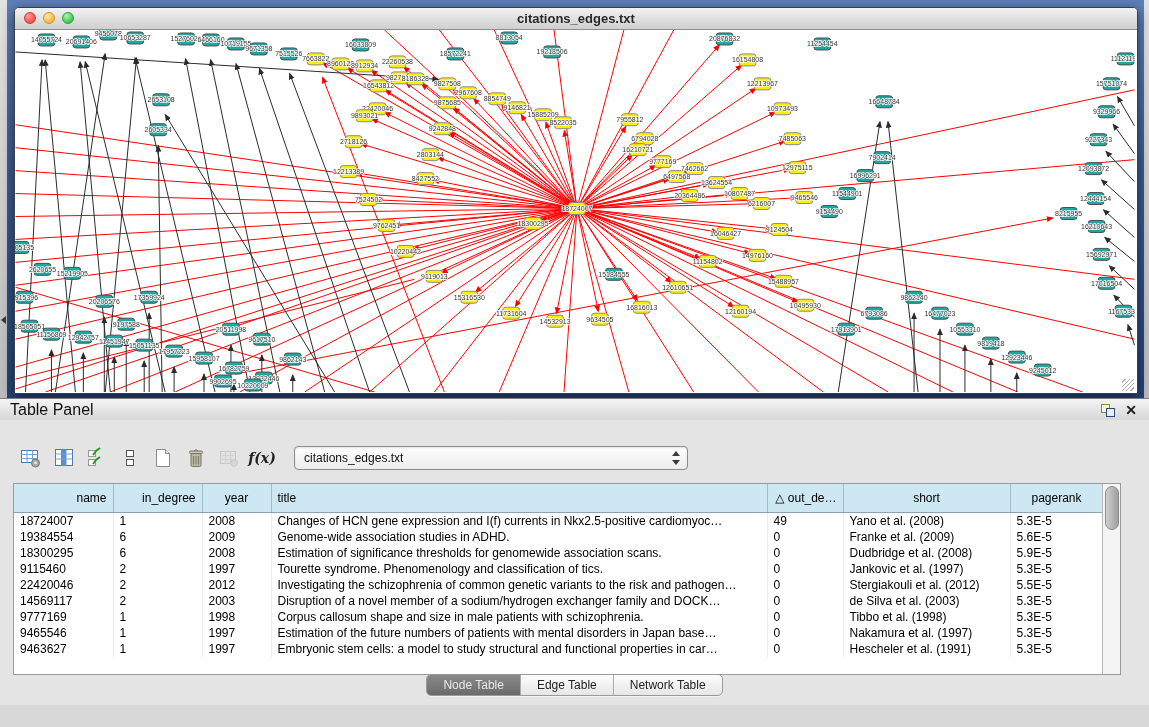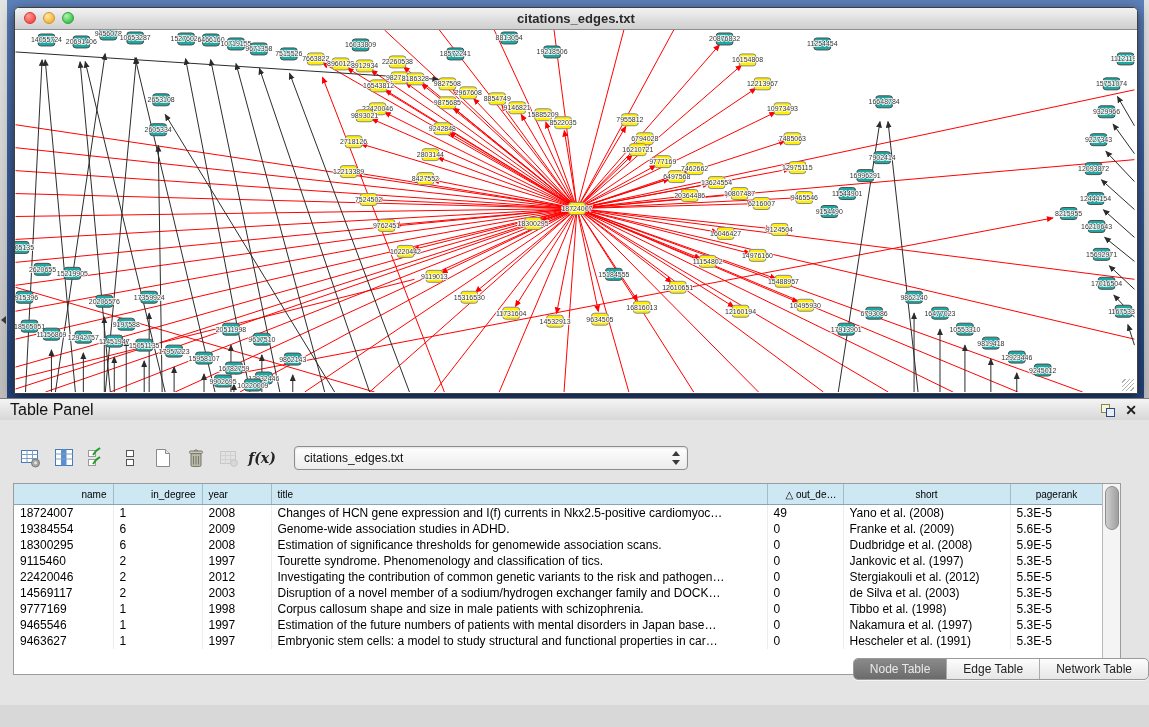--- a/index.html
+++ b/index.html
@@ -55,29 +55,29 @@
   .combo .arrows{position:absolute;right:7px;top:4px;width:9px;height:14px;}
   .combo .arrows .up{position:absolute;top:0;left:1px;width:0;height:0;
       border-left:4px solid transparent;border-right:4px solid transparent;border-bottom:5px solid #3a3a3a;}
   .combo .arrows .dn{position:absolute;bottom:0;left:1px;width:0;height:0;
       border-left:4px solid transparent;border-right:4px solid transparent;border-top:5px solid #3a3a3a;}
 
   
   .table-wrap{position:absolute;left:13px;top:63px;width:1108px;height:192px;
       background:#fff;border:1px solid #9b9b9b;box-sizing:border-box;overflow:hidden;}
   table.dt{border-collapse:collapse;table-layout:fixed;width:1089px;font-size:12px;color:#000;}
-  table.dt th{height:20px;background:#cde7f3;border-right:1px solid #9fbccb;border-bottom:1px solid #8aa4b2;
-      font-weight:normal;font-size:10px;padding:0 6px;white-space:nowrap;overflow:hidden;}
+  table.dt th{height:28px;background:#cde7f3;border-right:1px solid #9fbccb;border-bottom:1px solid #8aa4b2;
+      font-weight:normal;font-size:12px;padding:0 6px;white-space:nowrap;overflow:hidden;}
   table.dt td{height:16px;padding:0 6px;border-right:1px solid #ececec;white-space:nowrap;overflow:hidden;}
   .vscroll{position:absolute;right:0;top:0;width:17px;height:190px;background:#f4f4f4;border-left:1px solid #b8b8b8;}
   .vthumb{position:absolute;left:2px;top:2px;width:12px;height:42px;border-radius:7px;
       background:linear-gradient(90deg,#cfcfcf,#9f9f9f);border:1px solid #8d8d8d;}
 
   
-  .tabs-row{position:absolute;left:0;top:238px;width:1149px;height:24px;text-align:right;}
+  .tabs-row{position:absolute;left:0;top:254px;width:1149px;height:24px;text-align:center;}
   .seg{display:inline-flex;border:1px solid #9a9a9a;border-radius:5px;overflow:hidden;
       background:linear-gradient(180deg,#fdfdfd,#e6e6e6);box-shadow:0 1px 0 rgba(255,255,255,.6);}
   .seg .tab{font-size:12px;line-height:20px;padding:0 16px;color:#222;border-left:1px solid #ababab;}
   .seg .tab:first-child{border-left:none;}
   .seg .tab.active{background:linear-gradient(180deg,#8a8a8a,#6b6b6b);color:#e9e9e9;}
 
   
   .statusbar{position:absolute;left:0;bottom:0;width:1149px;height:22px;
       background:linear-gradient(180deg,#e4e4e4,#cdcdcd);border-top:1px solid #9b9b9b;box-sizing:border-box;}
   .mem{position:absolute;right:42px;top:0;font-size:11px;line-height:21px;color:#222;}
@@ -837,21 +837,21 @@
               <col style="width: 69px;">
               <col style="width: 496px;">
               <col style="width: 76px;">
               <col style="width: 167px;">
               <col style="width: 93px;">
             </colgroup>
           <thead>
               <tr id="thr">
                 <th style="text-align: right;">name</th>
                 <th style="text-align: right;">in_degree</th>
-                <th style="text-align: left;">year</th>
+                <th style="text-align: center;">year</th>
                 <th style="text-align: left;">title</th>
                 <th style="text-align: right;">△ out_de…</th>
                 <th style="text-align: center;">short</th>
                 <th style="text-align: center;">pagerank</th>
               </tr>
             </thead>
           <tbody id="tbody">
               <tr>
                 <td>18724007</td>
                 <td>1</td>
@@ -885,21 +885,21 @@
                 <td>1997</td>
                 <td>Tourette syndrome. Phenomenology and classification of tics.</td>
                 <td>0</td>
                 <td>Jankovic et al. (1997)</td>
                 <td>5.3E-5</td>
               </tr>
               <tr>
                 <td>22420046</td>
                 <td>2</td>
                 <td>2012</td>
-                <td>Investigating the contribution of common genetic variants to the risk and pathogen…</td>
+                <td>Investigating the schizophrenia of common genetic variants to the risk and pathogen…</td>
                 <td>0</td>
                 <td>Stergiakouli et al. (2012)</td>
                 <td>5.5E-5</td>
               </tr>
               <tr>
                 <td>14569117</td>
                 <td>2</td>
                 <td>2003</td>
                 <td>Disruption of a novel member of a sodium/hydrogen exchanger family and DOCK…</td>
                 <td>0</td>

